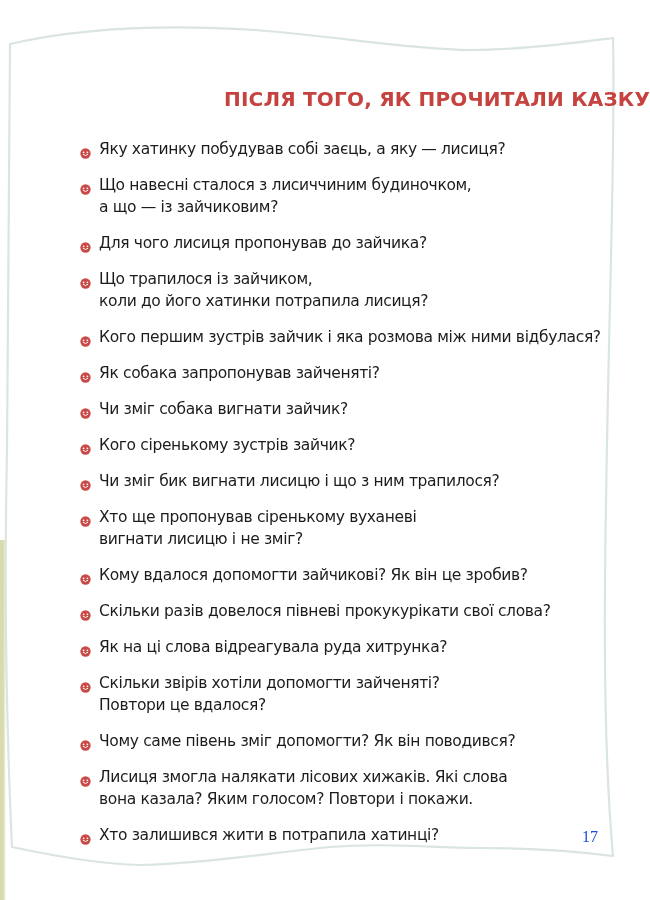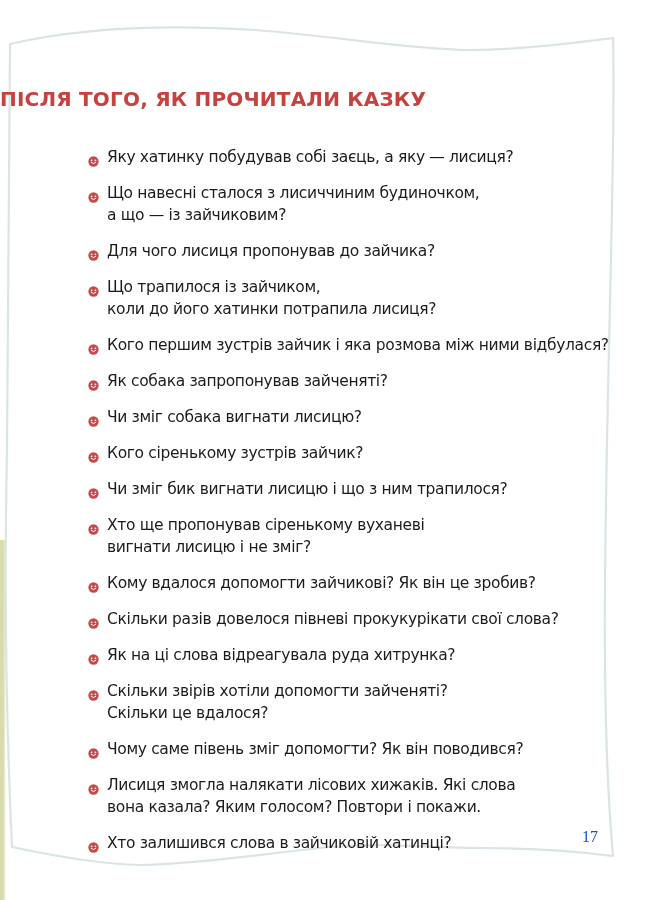--- a/index.html
+++ b/index.html
@@ -11,28 +11,28 @@
     font-family:"DejaVu Sans", sans-serif;
     color:#1c1c1c;
   }
   .frame-svg{position:absolute;top:0;left:0;width:650px;height:900px;pointer-events:none;}
   .paper-edge{
     position:absolute;left:0;top:540px;width:6px;height:360px;
     background:linear-gradient(to right, var(--edge-olive) 55%, rgba(215,219,173,0));
   }
   .page-title{
     position:absolute;top:74px;left:0;width:650px;
-    text-align:left;
+    text-align:right;
     font-size:20px;font-weight:bold;
     letter-spacing:0.2px;
     color:var(--title-red);
   }
   .question-list{
     position:absolute;top:134px;left:76px;width:545px;
-    list-style:none;margin:12px;padding:0;
+    list-style:none;margin:4px;padding:0;
   }
   .question-item{
     display:flex;
     align-items:flex-start;
     margin-bottom:14px;
     font-size:15.5px;
     line-height:22px;
     letter-spacing:-0.35px;
   }
   .bullet-wrap{
@@ -163,21 +163,21 @@
   <li class="question-item">
     <span class="bullet-wrap">
       <svg width="11" height="11" viewBox="0 0 12 12">
         <circle cx="6" cy="6" r="5.6" fill="currentColor"></circle>
         <circle cx="3.9" cy="4.7" r="0.95" fill="#ffffff"></circle>
         <circle cx="8.1" cy="4.7" r="0.95" fill="#ffffff"></circle>
         <path d="M3.5 7.1 Q6 9.5 8.5 7.1" stroke="#ffffff" stroke-width="1.05" fill="none" stroke-linecap="round"></path>
       </svg>
     </span>
     <span class="q-text">
-        <div class="q-line">Чи зміг собака вигнати лисицю?</div>
+        <div class="q-line">Чи зміг собака вигнати зайчик?</div>
       </span>
   </li>
 
   <li class="question-item">
     <span class="bullet-wrap">
       <svg width="11" height="11" viewBox="0 0 12 12">
         <circle cx="6" cy="6" r="5.6" fill="currentColor"></circle>
         <circle cx="3.9" cy="4.7" r="0.95" fill="#ffffff"></circle>
         <circle cx="8.1" cy="4.7" r="0.95" fill="#ffffff"></circle>
         <path d="M3.5 7.1 Q6 9.5 8.5 7.1" stroke="#ffffff" stroke-width="1.05" fill="none" stroke-linecap="round"></path>
@@ -263,21 +263,21 @@
     <span class="bullet-wrap">
       <svg width="11" height="11" viewBox="0 0 12 12">
         <circle cx="6" cy="6" r="5.6" fill="currentColor"></circle>
         <circle cx="3.9" cy="4.7" r="0.95" fill="#ffffff"></circle>
         <circle cx="8.1" cy="4.7" r="0.95" fill="#ffffff"></circle>
         <path d="M3.5 7.1 Q6 9.5 8.5 7.1" stroke="#ffffff" stroke-width="1.05" fill="none" stroke-linecap="round"></path>
       </svg>
     </span>
     <span class="q-text">
         <div class="q-line">Скільки звірів хотіли допомогти зайченяті?</div>
-        <div class="q-line">Скільки це вдалося?</div>
+        <div class="q-line">Повтори це вдалося?</div>
       </span>
   </li>
 
   <li class="question-item">
     <span class="bullet-wrap">
       <svg width="11" height="11" viewBox="0 0 12 12">
         <circle cx="6" cy="6" r="5.6" fill="currentColor"></circle>
         <circle cx="3.9" cy="4.7" r="0.95" fill="#ffffff"></circle>
         <circle cx="8.1" cy="4.7" r="0.95" fill="#ffffff"></circle>
         <path d="M3.5 7.1 Q6 9.5 8.5 7.1" stroke="#ffffff" stroke-width="1.05" fill="none" stroke-linecap="round"></path>
@@ -306,18 +306,18 @@
   <li class="question-item">
     <span class="bullet-wrap">
       <svg width="11" height="11" viewBox="0 0 12 12">
         <circle cx="6" cy="6" r="5.6" fill="currentColor"></circle>
         <circle cx="3.9" cy="4.7" r="0.95" fill="#ffffff"></circle>
         <circle cx="8.1" cy="4.7" r="0.95" fill="#ffffff"></circle>
         <path d="M3.5 7.1 Q6 9.5 8.5 7.1" stroke="#ffffff" stroke-width="1.05" fill="none" stroke-linecap="round"></path>
       </svg>
     </span>
     <span class="q-text">
-        <div class="q-line">Хто залишився слова в зайчиковій хатинці?</div>
+        <div class="q-line">Хто залишився жити в потрапила хатинці?</div>
       </span>
   </li>
 </ul>
 
 <div class="page-number">17</div>
 
 </body></html>

